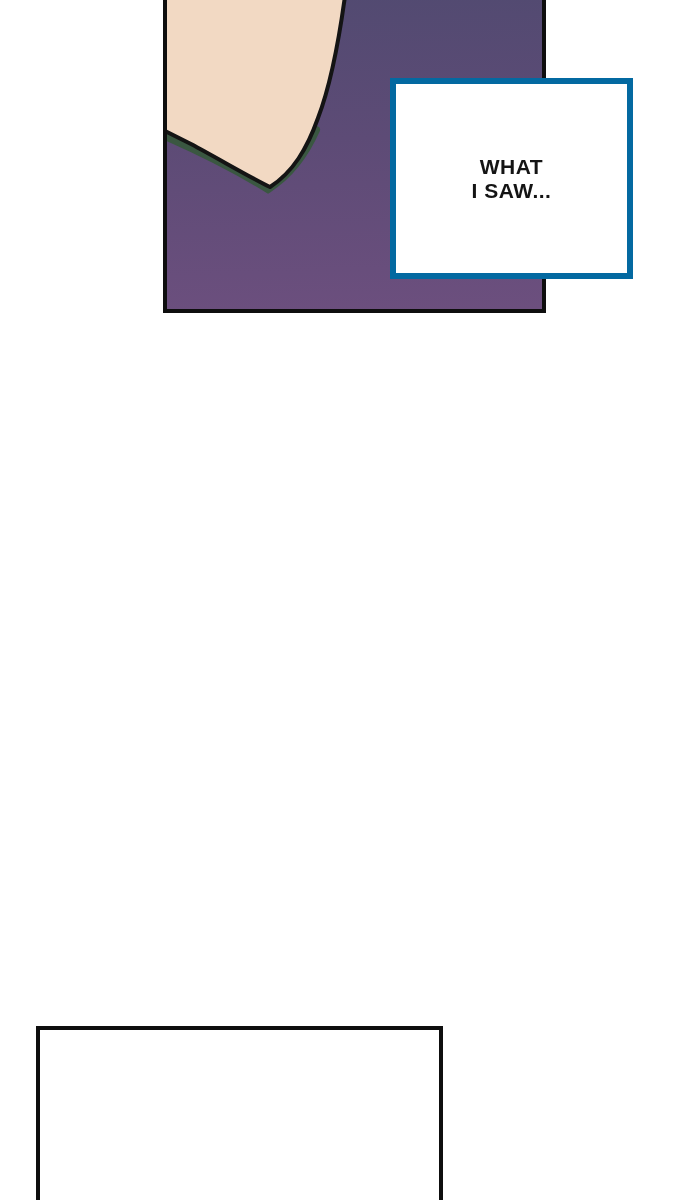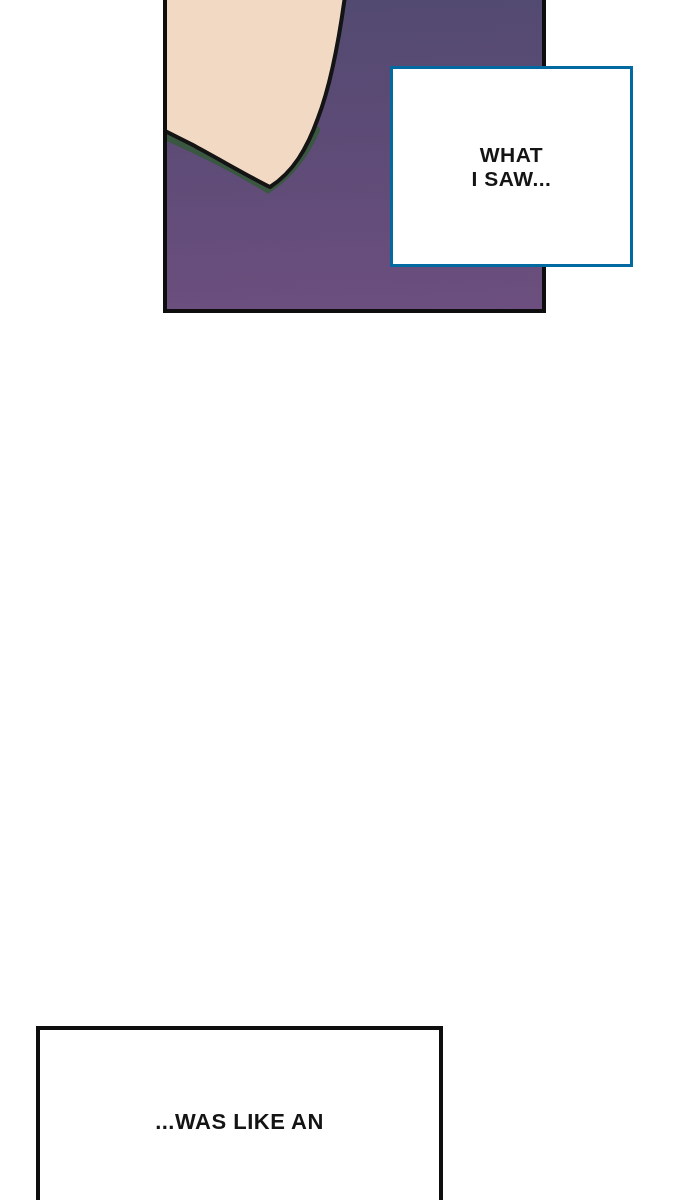--- a/index.html
+++ b/index.html
@@ -39,24 +39,24 @@
   .caption-box {
     position: absolute;
     box-sizing: border-box;
     background: #ffffff;
     color: #141414;
     text-align: center;
     font-weight: bold;
   }
   .caption-top {
     left: 390px;
-    top: 66px;
+    top: 78px;
     width: 243px;
     height: 201px;
-    border: 3px solid #0369a1;
+    border: 6px solid #0369a1;
     display: flex;
     flex-direction: column;
     align-items: center;
     justify-content: center;
     font-size: 21px;
     line-height: 24px;
     letter-spacing: 0.5px;
     z-index: 2;
   }
 
@@ -95,15 +95,14 @@
   </svg>
 </div>
 
 <div class="caption-box caption-top">
   <span class="caption-line">WHAT</span>
   <span class="caption-line">I SAW...</span>
 </div>
 
 <div class="panel-bottom">
   <div class="caption-bottom-text">
-    <span class="caption-line">...WAS LIKE AN</span>
   </div>
 </div>
 
 </body></html>

